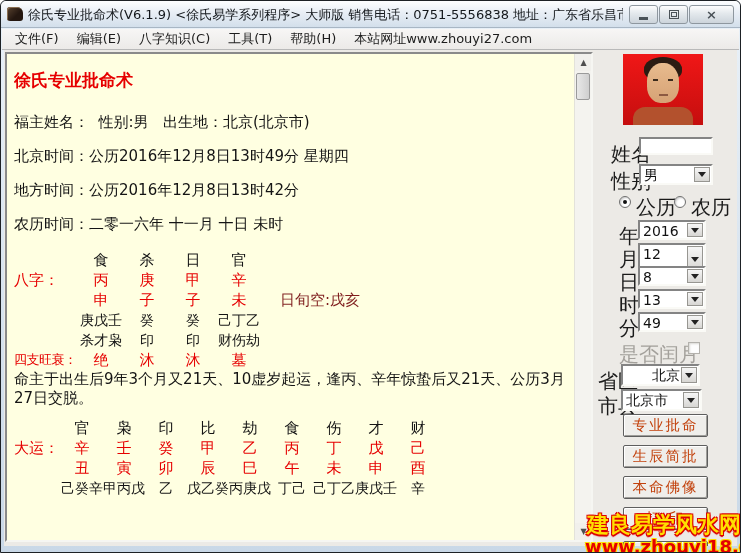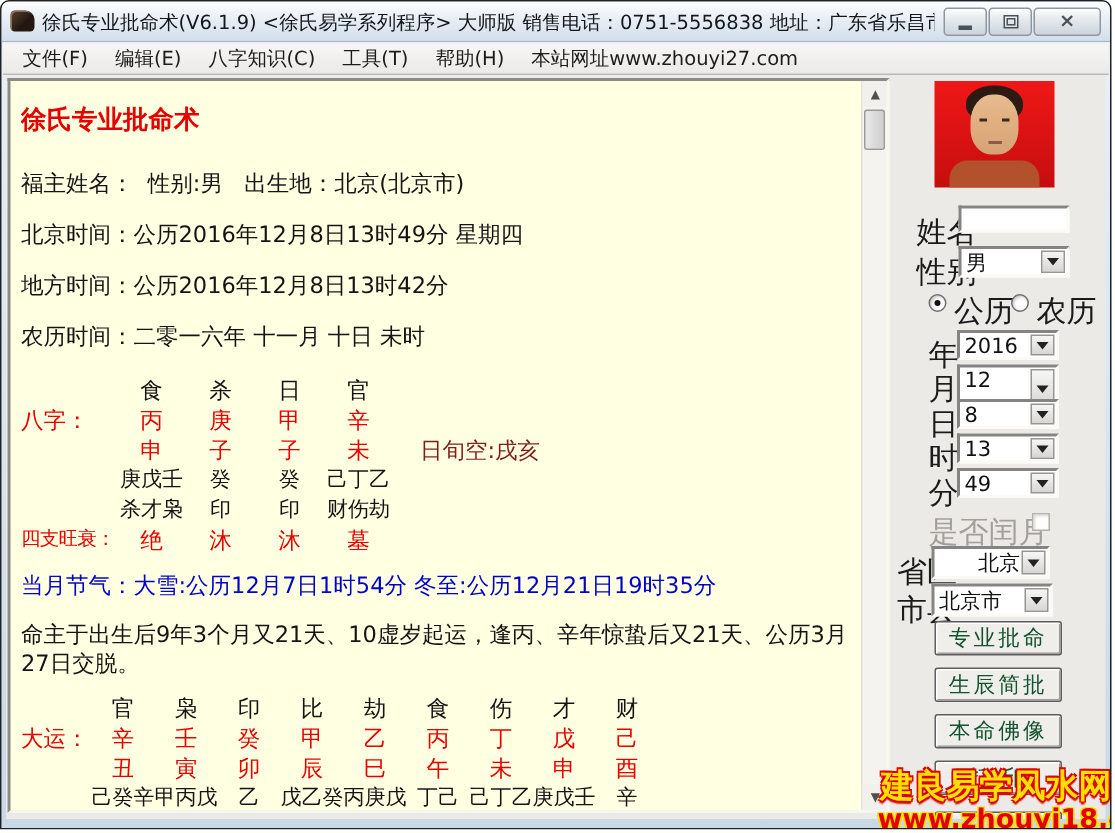--- a/index.html
+++ b/index.html
@@ -141,21 +141,21 @@
   .checkbox {
     position:absolute; width:12px; height:12px; background:#fdfdfd;
     border:1px solid #b3b1ac; box-shadow:inset 1px 1px 2px #d9d8d4;
   }
 
   .pbtn {
     position:absolute; left:619px; width:85px; height:23px;
     background:#efeeeb; border:1px solid #5e5e5e; border-radius:2px;
     box-shadow:inset 1px 1px 0 #ffffff, inset -1px -1px 0 #9e9d99;
     display:flex; align-items:center; justify-content:center;
-    font-size:14.5px; color:#14532d; letter-spacing:2px; white-space:nowrap;
+    font-size:14.5px; color:#c2410c; letter-spacing:2px; white-space:nowrap;
   }
   .pbtn.partial { top:491px; height:22px; }
 
   
   .watermark { position:absolute; left:584px; top:513px; width:158px; text-align:center; z-index:40; pointer-events:none; line-height:1; }
   .wm1 {
     font-size:22px; font-weight:bold; color:#ffdf00; white-space:nowrap;
     text-shadow:-1px -1px 0 #dd0000, 1px -1px 0 #dd0000, -1px 1px 0 #dd0000, 1px 1px 0 #dd0000, 0 2px 1px #dd0000;
   }
   .wm2 {
@@ -254,21 +254,20 @@
             <span class="bz-label long">四支旺衰：</span>
             <span class="cells red">
                 <span>绝</span>
                 <span>沐</span>
                 <span>沐</span>
                 <span>墓</span>
               </span>
           </div>
         </div>
 
-        <div class="rep-blue">当月节气：大雪:公历12月7日1时54分  冬至:公历12月21日19时35分</div>
         <div class="rep-par">命主于出生后9年3个月又21天、10虚岁起运，逢丙、辛年惊蛰后又21天、公历3月27日交脱。</div>
 
         <div class="dy">
           <div class="grid-row">
             <span class="dy-label"></span>
             <span class="cells black">
                 <span>官</span>
                 <span>枭</span>
                 <span>印</span>
                 <span>比</span>

